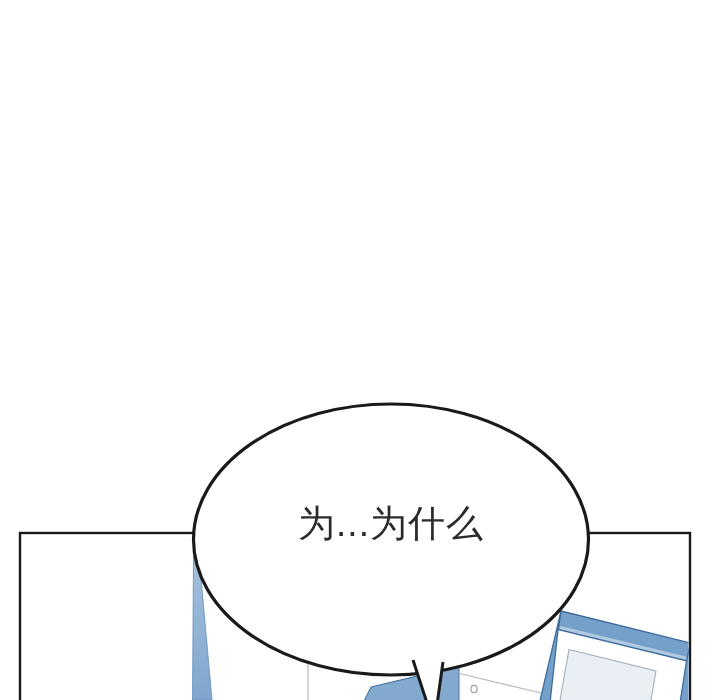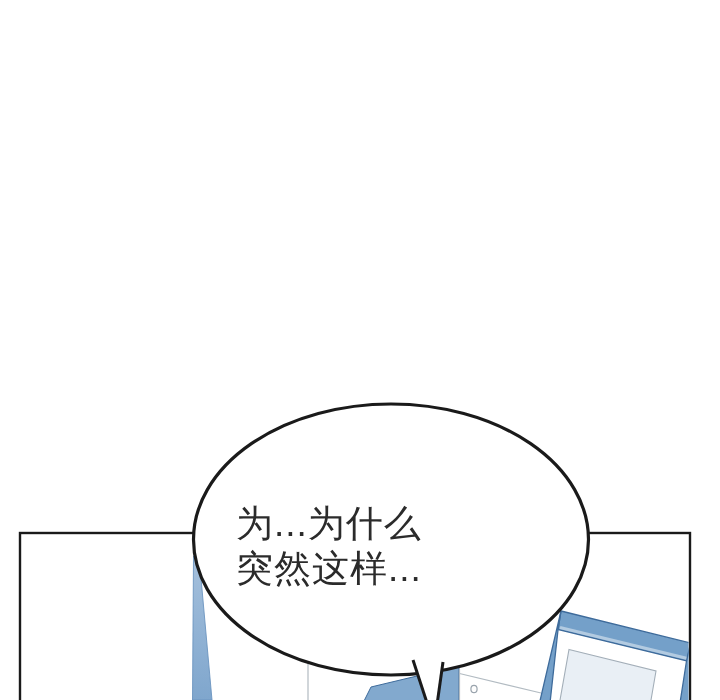--- a/index.html
+++ b/index.html
@@ -29,20 +29,21 @@
   .blue-fill{fill:var(--c-blue-fill,#82a9ce);stroke:var(--c-blue-dark,#3e6b9b);stroke-width:1;}
   .frame-fill{fill:var(--c-blue-frame,#74a0c9);stroke:var(--c-blue-dark,#3e6b9b);stroke-width:1.3;}
   .pic-fill{fill:var(--c-picture-fill,#e9eff5);stroke:#a3aeb8;stroke-width:1.1;}
   .furn-line{stroke:var(--c-furniture-line,#b2bbc2);stroke-width:1.2;fill:none;}
   .hl-line{stroke:var(--c-blue-highlight,#b3cbe1);stroke-width:3;fill:none;}
   .stop-a{stop-color:var(--c-blue-taper-top,#a5c0dc);}
   .stop-b{stop-color:var(--c-blue-taper-bottom,#7fa6cd);}
   .bubble-text{
     position:absolute;
     left:236px;top:501px;width:310px;
+    text-align:center;
     font-size:37px;
     line-height:45px;
     letter-spacing:1px;
     font-weight:500;
     color:var(--c-text,#2b2b2b);
     white-space:nowrap;
     pointer-events:none;
   }
 </style>
 </head>
@@ -89,16 +90,15 @@
 
     <g>
       <polygon points="413,660 443,662 436,712 430,712" class="white-fill"></polygon>
       <path d="M413,660 L430,712" class="ink-stroke" stroke-width="3" fill="none"></path>
       <path d="M443,662 L436,712" class="ink-stroke" stroke-width="3" fill="none"></path>
     </g>
   </svg>
 
   <div class="bubble-text">
     <div>为...为什么</div>
-    <div>突然这样...</div>
   </div>
 
 </div>
 
 </body></html>

